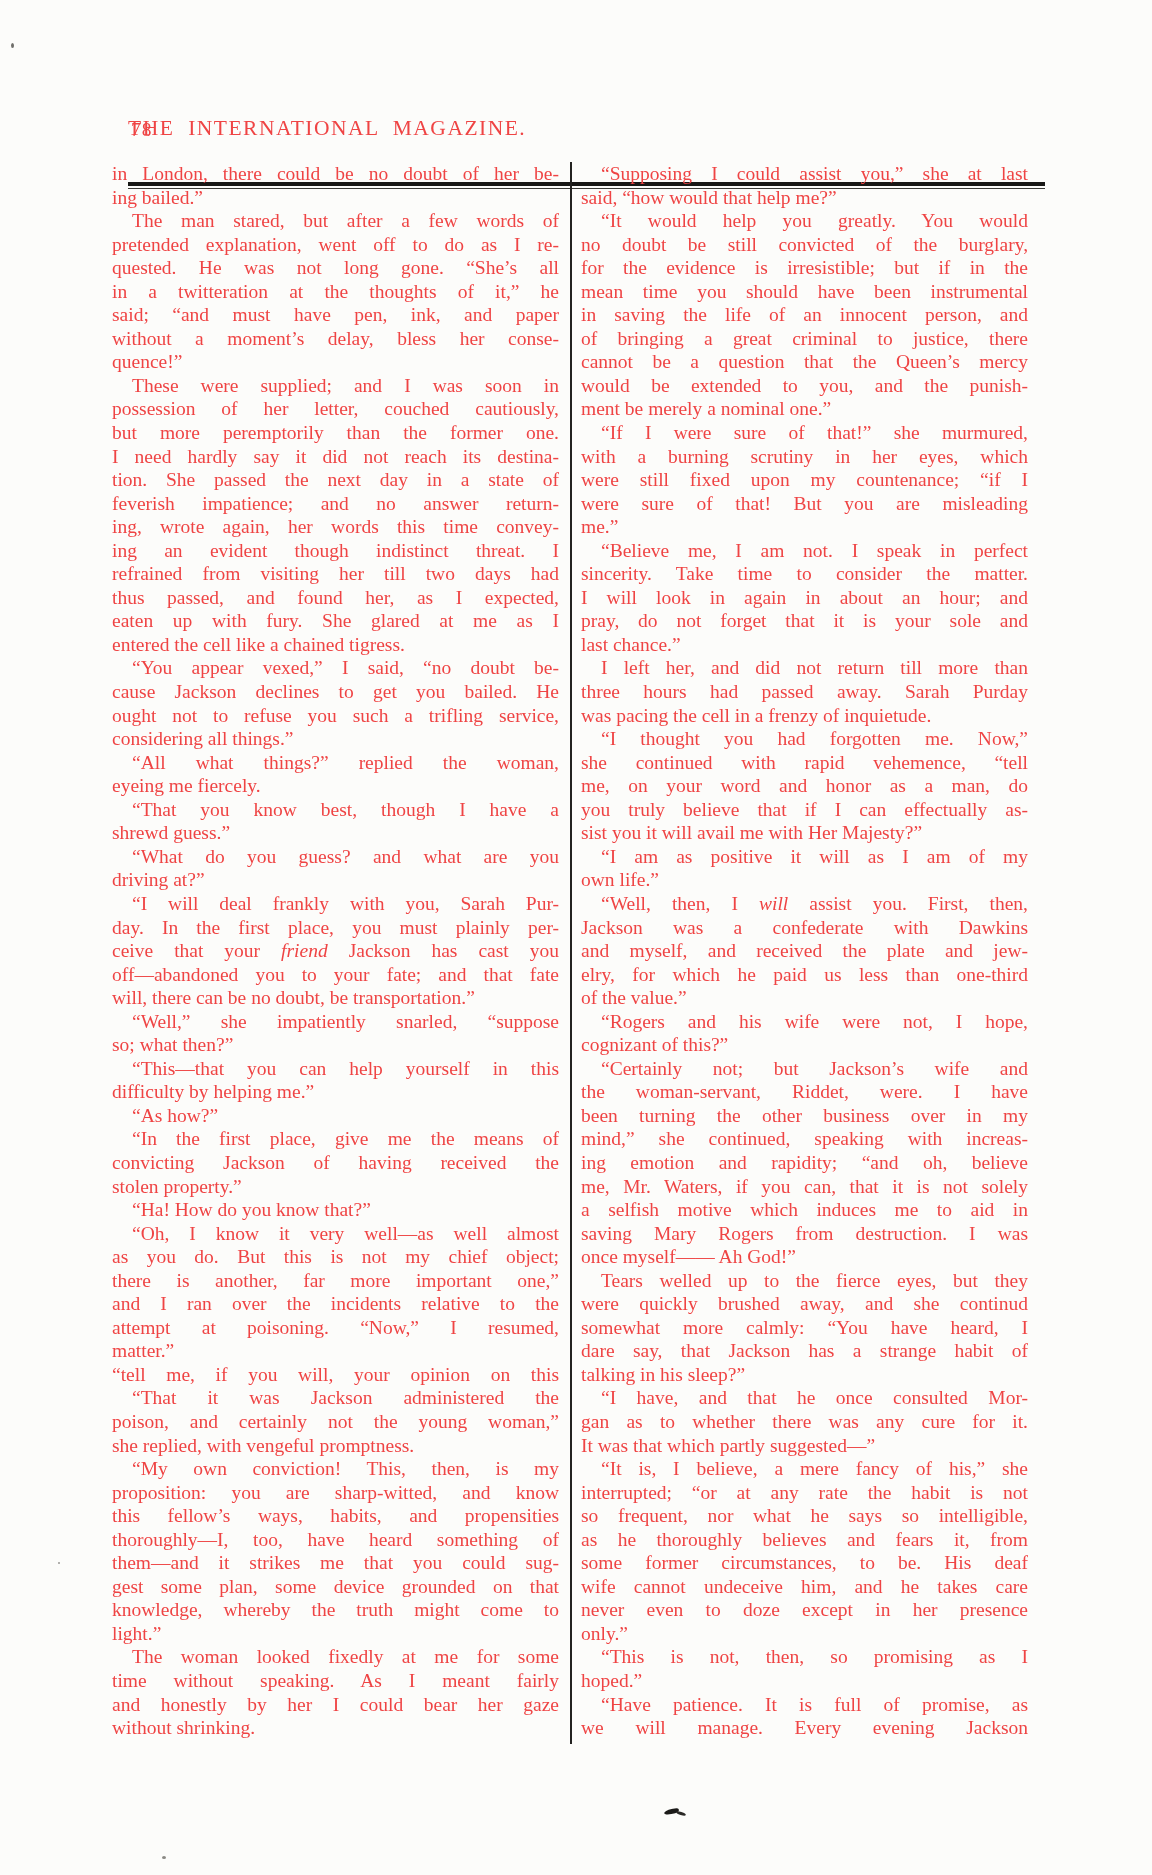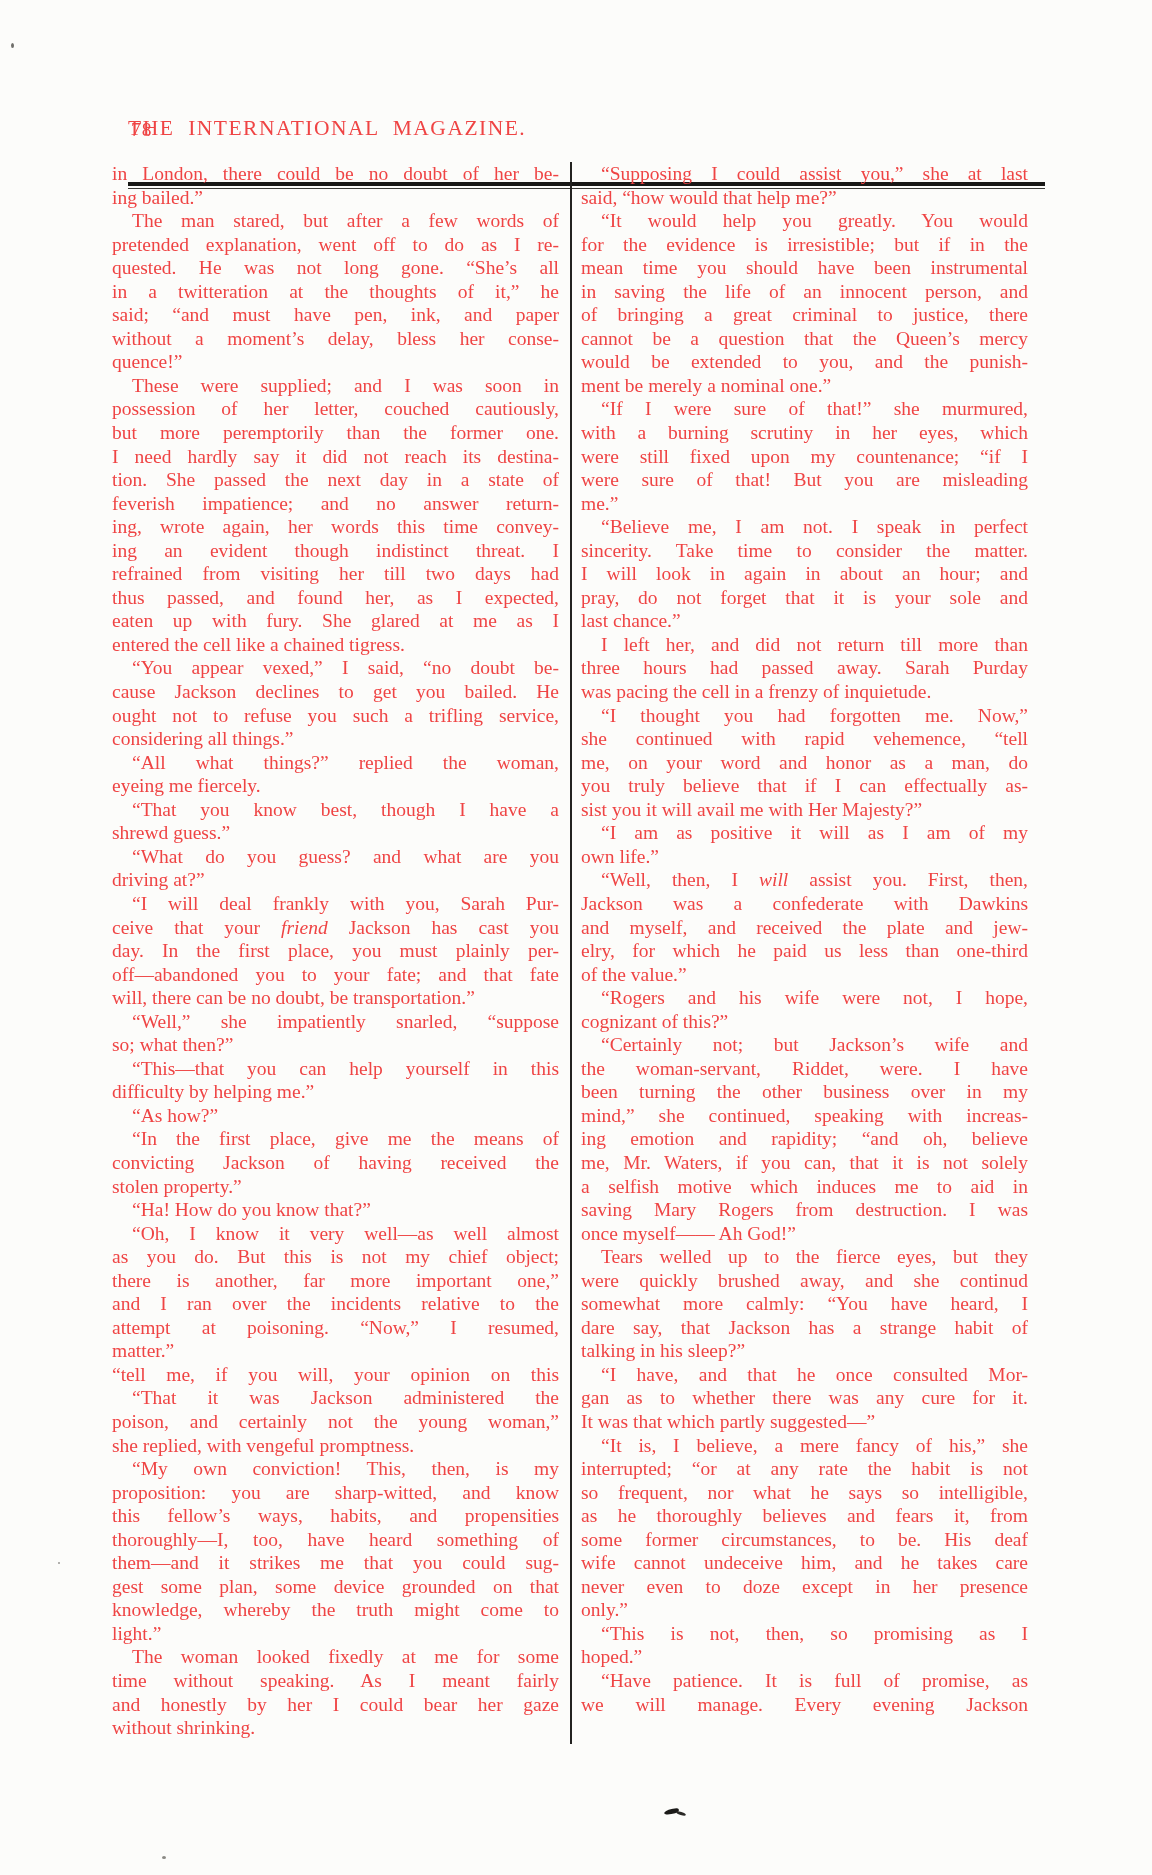--- a/index.html
+++ b/index.html
@@ -119,22 +119,22 @@
         <div class="line">cause Jackson declines to get you bailed.  He</div>
         <div class="line">ought not to refuse you such a trifling service,</div>
         <div class="line end">considering all things.”</div>
         <div class="line indent">“All what things?” replied the woman,</div>
         <div class="line end">eyeing me fiercely.</div>
         <div class="line indent">“That you know best, though I have a</div>
         <div class="line end">shrewd guess.”</div>
         <div class="line indent">“What do you guess? and what are you</div>
         <div class="line end">driving at?”</div>
         <div class="line indent">“I will deal frankly with you, Sarah Pur-</div>
+        <div class="line">day.  In the first place, you must plainly per-</div>
         <div class="line">ceive that your <i>friend</i> Jackson has cast you</div>
-        <div class="line">day.  In the first place, you must plainly per-</div>
         <div class="line">off—abandoned you to your fate; and that fate</div>
         <div class="line end">will, there can be no doubt, be transportation.”</div>
         <div class="line indent">“Well,” she impatiently snarled, “suppose</div>
         <div class="line end">so; what then?”</div>
         <div class="line indent">“This—that you can help yourself in this</div>
         <div class="line end">difficulty by helping me.”</div>
         <div class="line indent end">“As how?”</div>
         <div class="line indent">“In the first place, give me the means of</div>
         <div class="line">convicting Jackson of having received the</div>
         <div class="line end">stolen property.”</div>
@@ -160,20 +160,21 @@
         <div class="line indent">The woman looked fixedly at me for some</div>
         <div class="line">time without speaking.  As I meant fairly</div>
         <div class="line">and honestly by her I could bear her gaze</div>
         <div class="line end">without shrinking.</div>
       </div>
     <div class="col-divider"></div>
     <div class="col">
         <div class="line indent">“Supposing I could assist you,” she at last</div>
         <div class="line end">said, “how would that help me?”</div>
         <div class="line indent">“It would help you greatly.  You would</div>
+        <div class="line">no doubt be still convicted of the burglary,</div>
         <div class="line">for the evidence is irresistible; but if in the</div>
         <div class="line">mean time you should have been instrumental</div>
         <div class="line">in saving the life of an innocent person, and</div>
         <div class="line">of bringing a great criminal to justice, there</div>
         <div class="line">cannot be a question that the Queen’s mercy</div>
         <div class="line">would be extended to you, and the punish-</div>
         <div class="line end">ment be merely a nominal one.”</div>
         <div class="line indent">“If I were sure of that!” she murmured,</div>
         <div class="line">with a burning scrutiny in her eyes, which</div>
         <div class="line">were still fixed upon my countenance; “if I</div>

